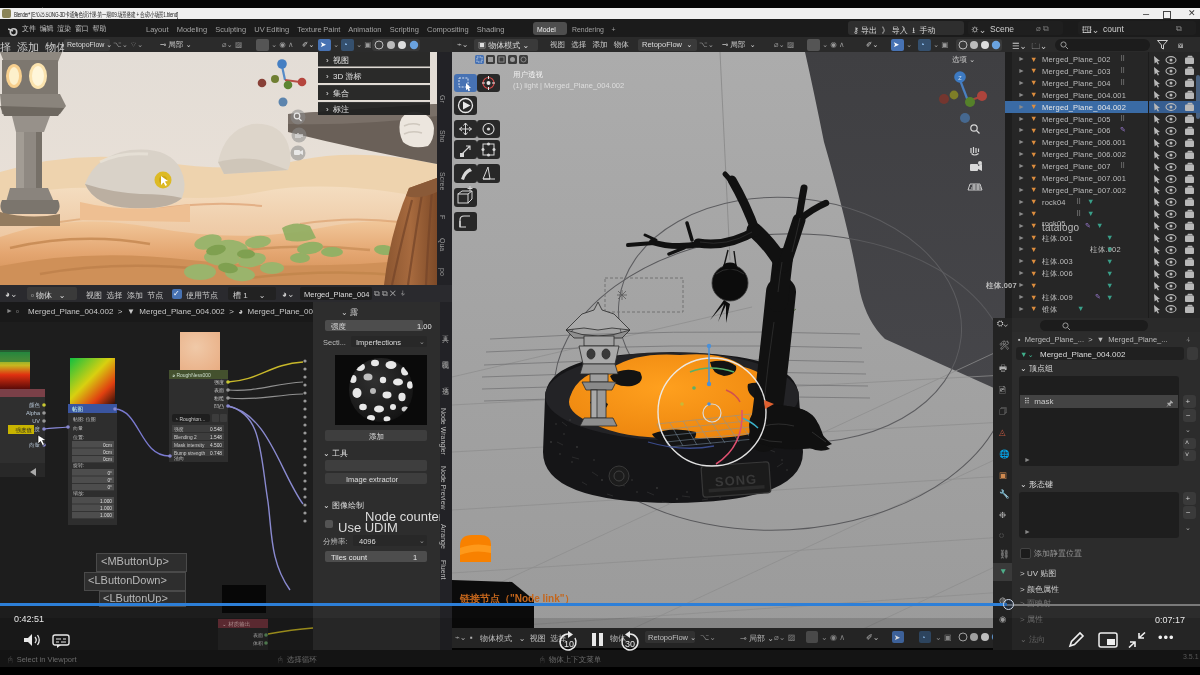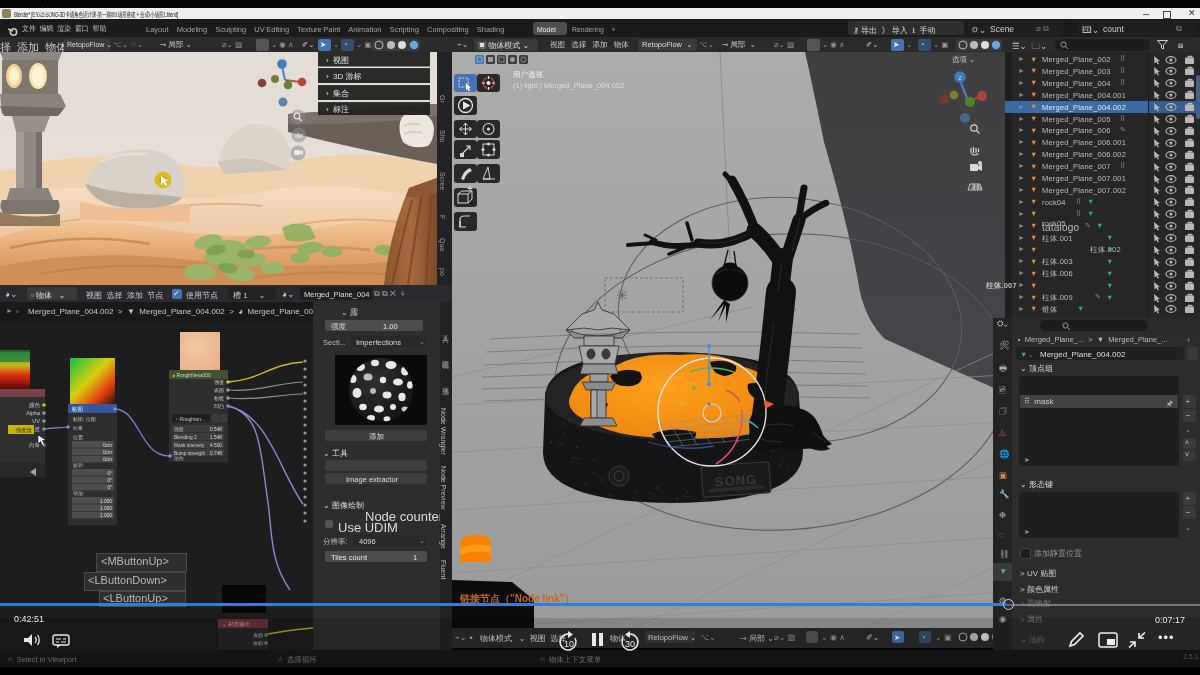--- a/index.html
+++ b/index.html
@@ -426,21 +426,21 @@
         </g>
 <circle cx="266" cy="313" r="1.8" fill="#5a8a5a"></circle>
         <circle cx="266" cy="321" r="1.8" fill="#5a8a5a"></circle>
 </svg>
 </div>
 
 <div class="abs" style="left:313px;top:302px;width:127px;height:350px;background:#2d2d2d;overflow:hidden;">
 <div class="txt" style="left:28px;top:5px;font-size:8px;color:#ccc;">⌄ 露</div>
 <div class="abs" style="left:12px;top:18px;width:98px;height:11px;background:#4d4d4d;border-radius:2px;"></div>
 <div class="txt" style="left:18px;top:19.5px;font-size:7.5px;color:#e8e8e8;">强度</div>
-<div class="txt" style="left:70px;top:19.5px;font-size:7.5px;color:#e8e8e8;">1.00</div>
+<div class="txt" style="left:104px;top:19.5px;font-size:7.5px;color:#e8e8e8;">1.00</div>
 <div class="txt" style="left:10px;top:36px;font-size:7.5px;color:#bbb;">Secti...</div>
 <div class="abs" style="left:38px;top:34px;width:76px;height:11px;background:#282828;border-radius:2px;"></div>
 <div class="txt" style="left:43px;top:36px;font-size:7.5px;color:#ddd;">Imperfections</div>
 <div class="txt" style="left:106px;top:36px;font-size:7px;color:#999;">⌄</div>
 <svg class="abs" style="left:22px;top:53px;" width="92" height="70" viewBox="0 0 92 70">
 <rect x="0" y="0" width="92" height="70" fill="#0a0a0a"></rect>
 <defs>
           <clipPath id="sphclip">
             <circle cx="46" cy="35" r="32"></circle>
           </clipPath>

